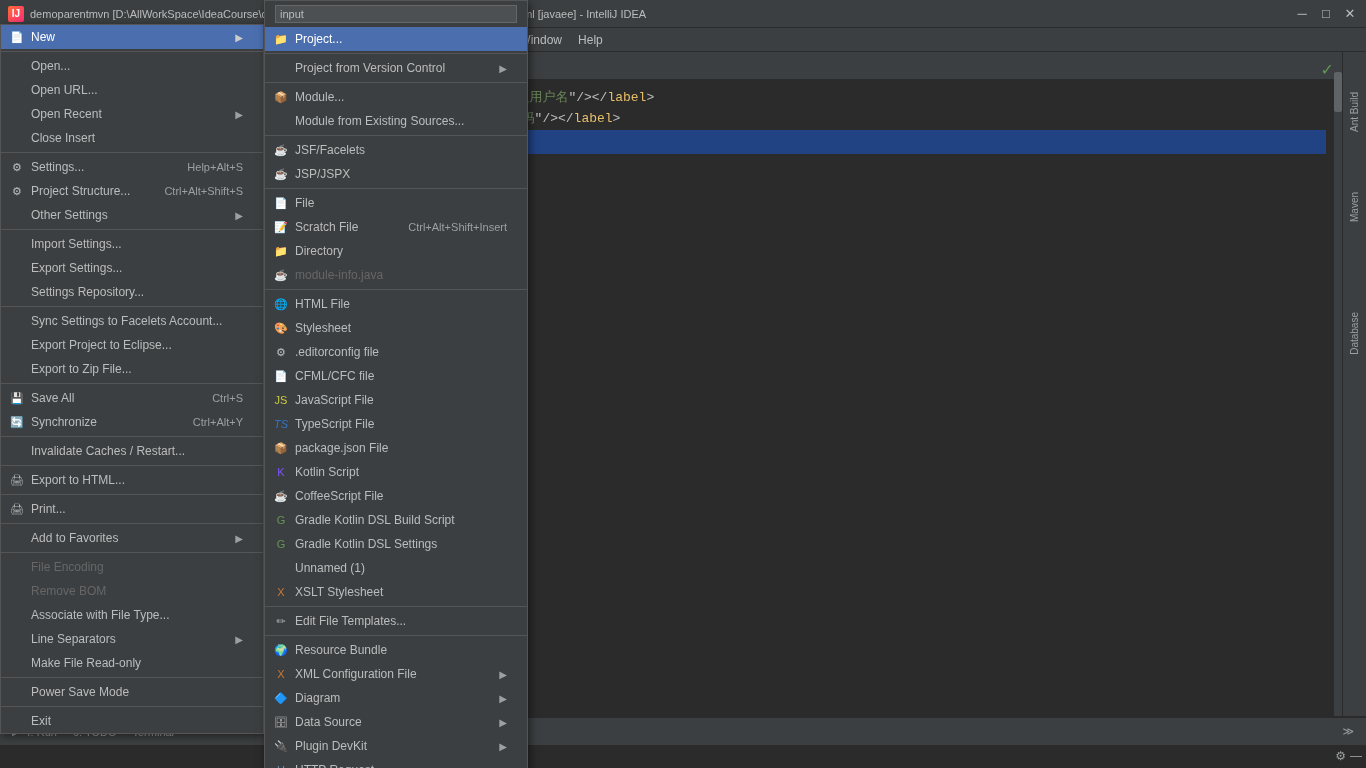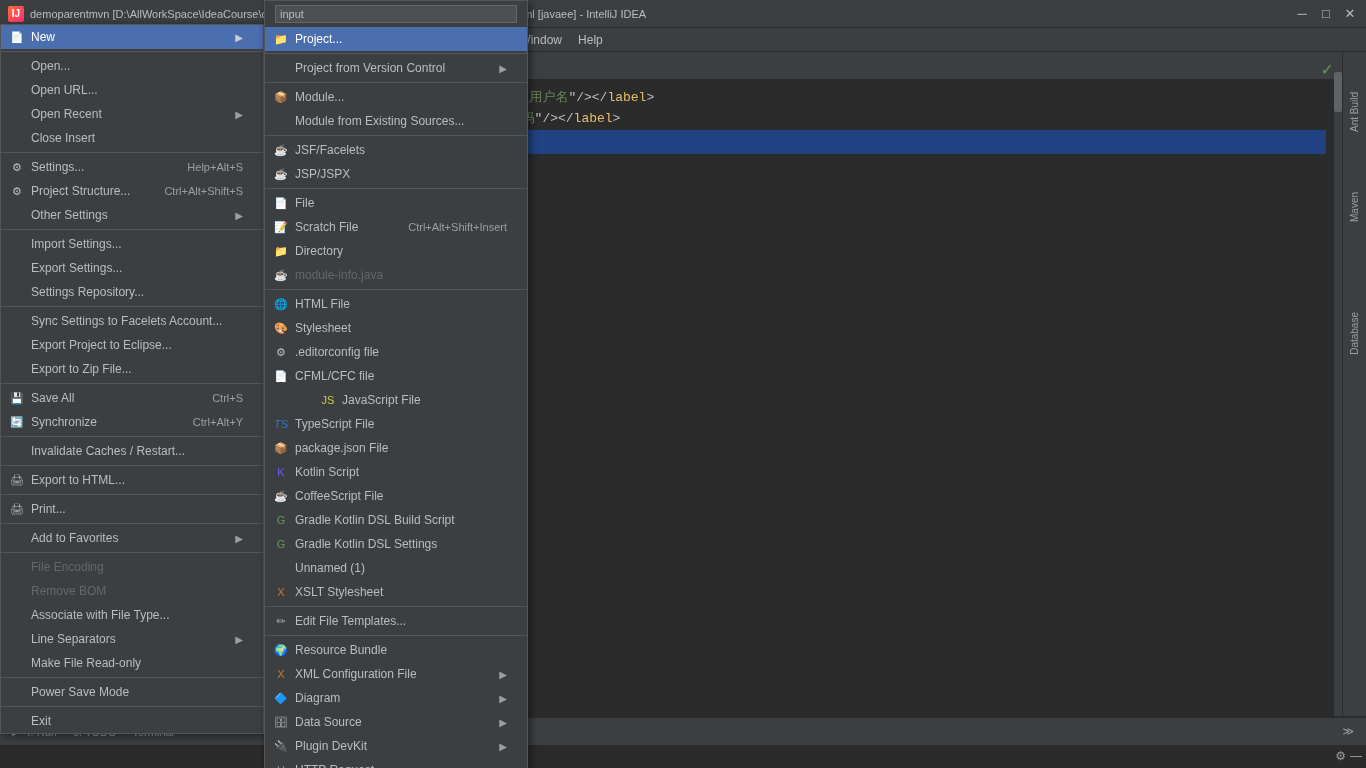--- a/index.html
+++ b/index.html
@@ -723,21 +723,21 @@
       </div>
     </div>
     <div class="menu-dropdown-item">
       <div class="menu-item-left">
         <div class="menu-icon">📄</div>
         <span>CFML/CFC file</span>
       </div>
     </div>
     <div class="menu-dropdown-item">
       <div class="menu-item-left">
-        <div class="menu-icon" style="color:#cbcb41;margin-left:47px;">JS</div>
+        <div class="menu-icon" style="color:#cbcb41;">JS</div>
         <span>JavaScript File</span>
       </div>
     </div>
     <div class="menu-dropdown-item">
       <div class="menu-item-left">
         <div class="menu-icon" style="color:#3178c6;font-style:italic;">TS</div>
         <span>TypeScript File</span>
       </div>
     </div>
     <div class="menu-dropdown-item">

